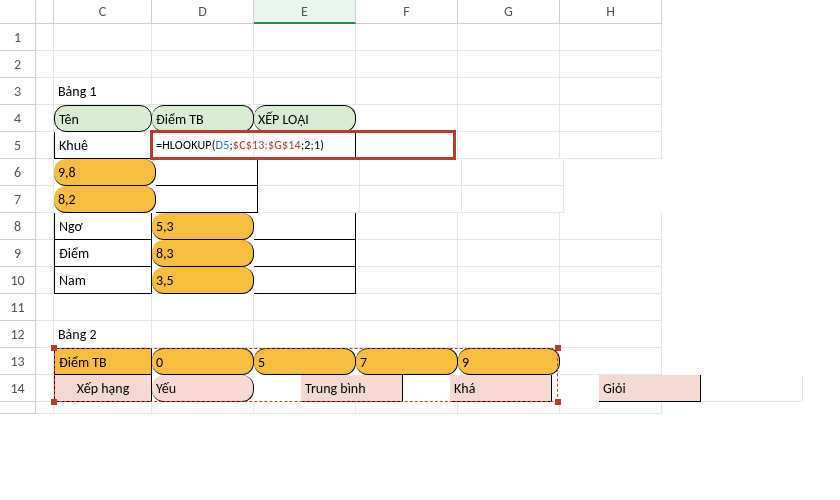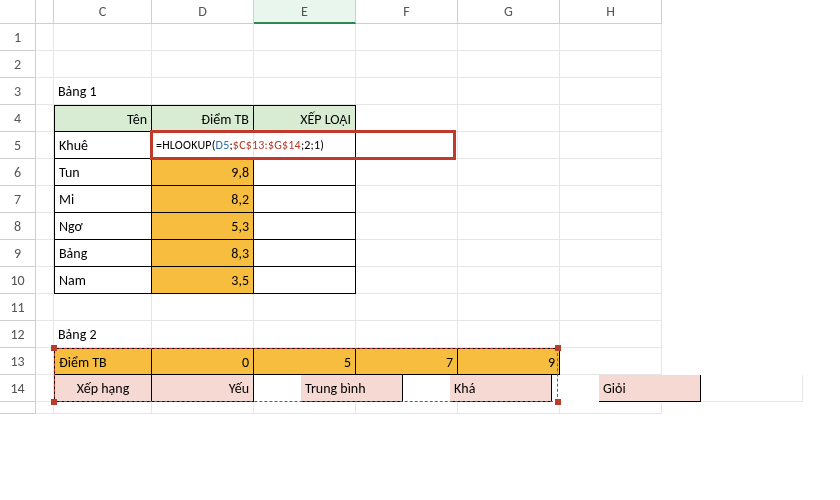--- a/index.html
+++ b/index.html
@@ -53,21 +53,21 @@
     border-right: 1px solid #e6e6e6;
     border-bottom: 1px solid #e6e6e6;
     padding: 0 4px;
     white-space: nowrap;
   }
   .green-header { background: #d8ecd3; }
   .orange { background: #f7bd3f; }
   .pink { background: #f6d9d2; text-align: center; }
 
   .bold { font-weight: 400; }
-  .center { text-align: right; }
+  .center { text-align: left; border-radius: 12px; }
   .left { text-align: left; margin-left: 47px; }
   .border-t { border-top: 1px solid #000 !important; }
   .border-b { border-bottom: 1px solid #000 !important; }
   .border-l { border-left: 1px solid #000 !important; }
   .border-r { border-right: 1px solid #000 !important; }
 
   
   .formula {
     font-family: Calibri, Arial, sans-serif;
     font-size: 12px;
@@ -169,51 +169,49 @@
     </div>
     <div class="cell c-E border-b border-r"></div>
     <div class="cell c-F"></div>
     <div class="cell c-G"></div>
     <div class="cell c-H"></div>
   </div>
 
   <div class="row">
     <div class="rnum rownum-col">6</div>
     <div class="cell c-B"></div>
-    <div class="cell c-C border-l border-b border-r">Tun</div>
     <div class="cell c-D orange center border-b border-r">9,8</div>
     <div class="cell c-E border-b border-r"></div>
     <div class="cell c-F"></div>
     <div class="cell c-G"></div>
     <div class="cell c-H"></div>
   </div>
   <div class="row">
     <div class="rnum rownum-col">7</div>
     <div class="cell c-B"></div>
-    <div class="cell c-C border-l border-b border-r">Mi</div>
     <div class="cell c-D orange center border-b border-r">8,2</div>
     <div class="cell c-E border-b border-r"></div>
     <div class="cell c-F"></div>
     <div class="cell c-G"></div>
     <div class="cell c-H"></div>
   </div>
   <div class="row">
     <div class="rnum rownum-col">8</div>
     <div class="cell c-B"></div>
     <div class="cell c-C border-l border-b border-r">Ngơ</div>
     <div class="cell c-D orange center border-b border-r">5,3</div>
     <div class="cell c-E border-b border-r"></div>
     <div class="cell c-F"></div>
     <div class="cell c-G"></div>
     <div class="cell c-H"></div>
   </div>
   <div class="row">
     <div class="rnum rownum-col">9</div>
     <div class="cell c-B"></div>
-    <div class="cell c-C border-l border-b border-r">Bảng</div>
+    <div class="cell c-C border-l border-b border-r">Điểm</div>
     <div class="cell c-D orange center border-b border-r">8,3</div>
     <div class="cell c-E border-b border-r"></div>
     <div class="cell c-F"></div>
     <div class="cell c-G"></div>
     <div class="cell c-H"></div>
   </div>
   <div class="row">
     <div class="rnum rownum-col">10</div>
     <div class="cell c-B"></div>
     <div class="cell c-C border-l border-b border-r">Nam</div>

